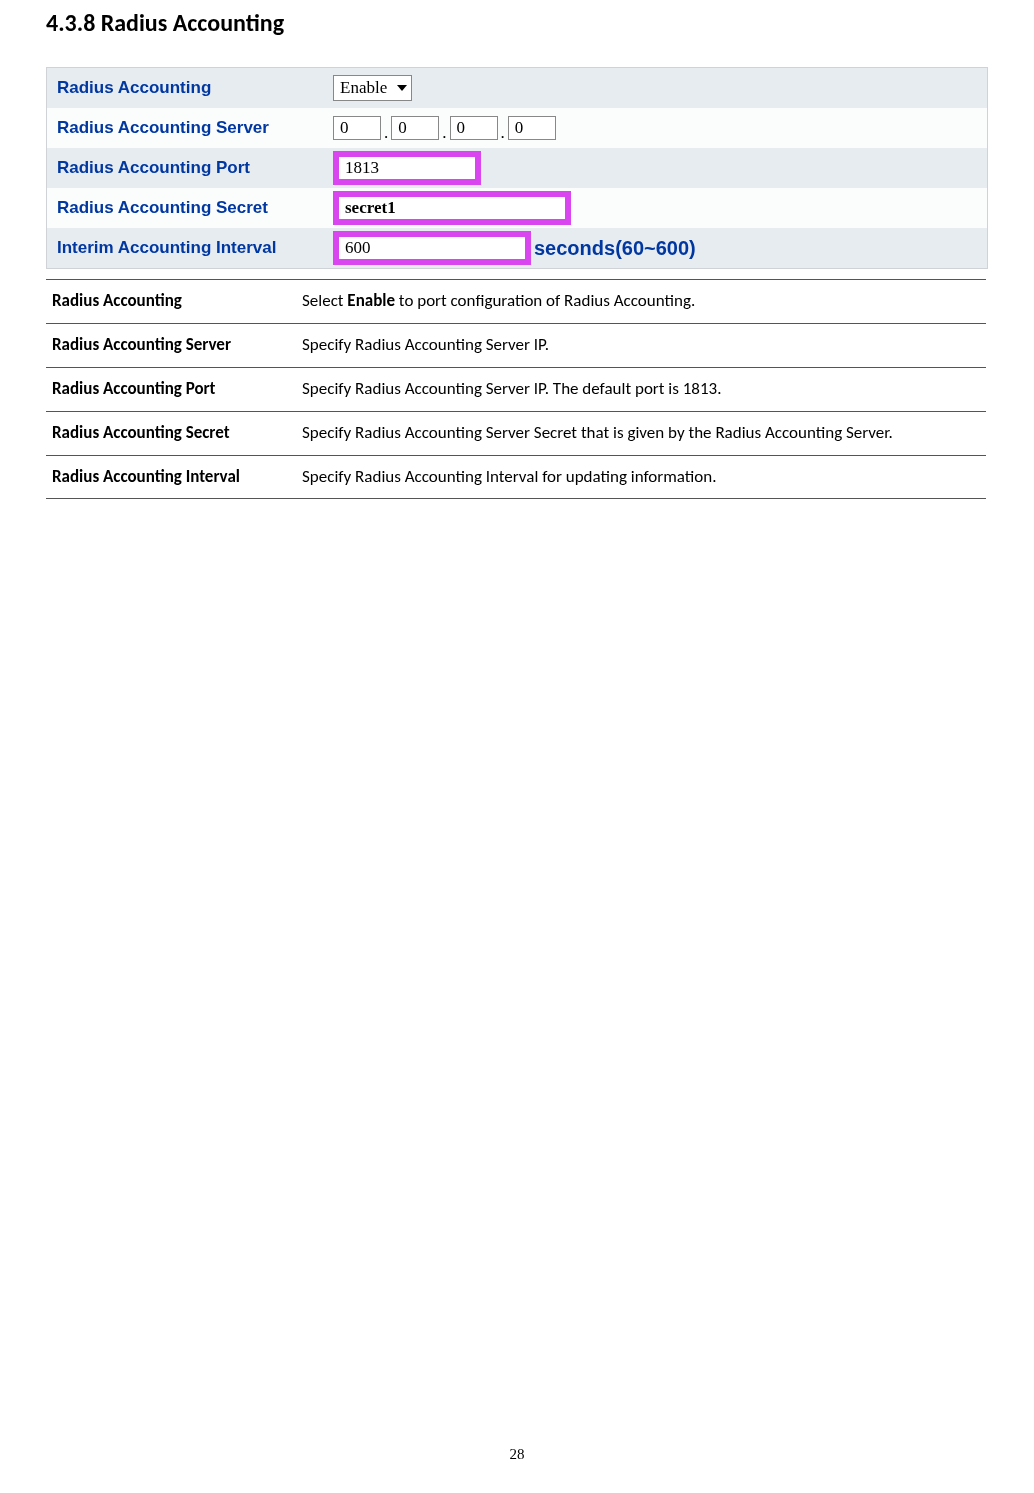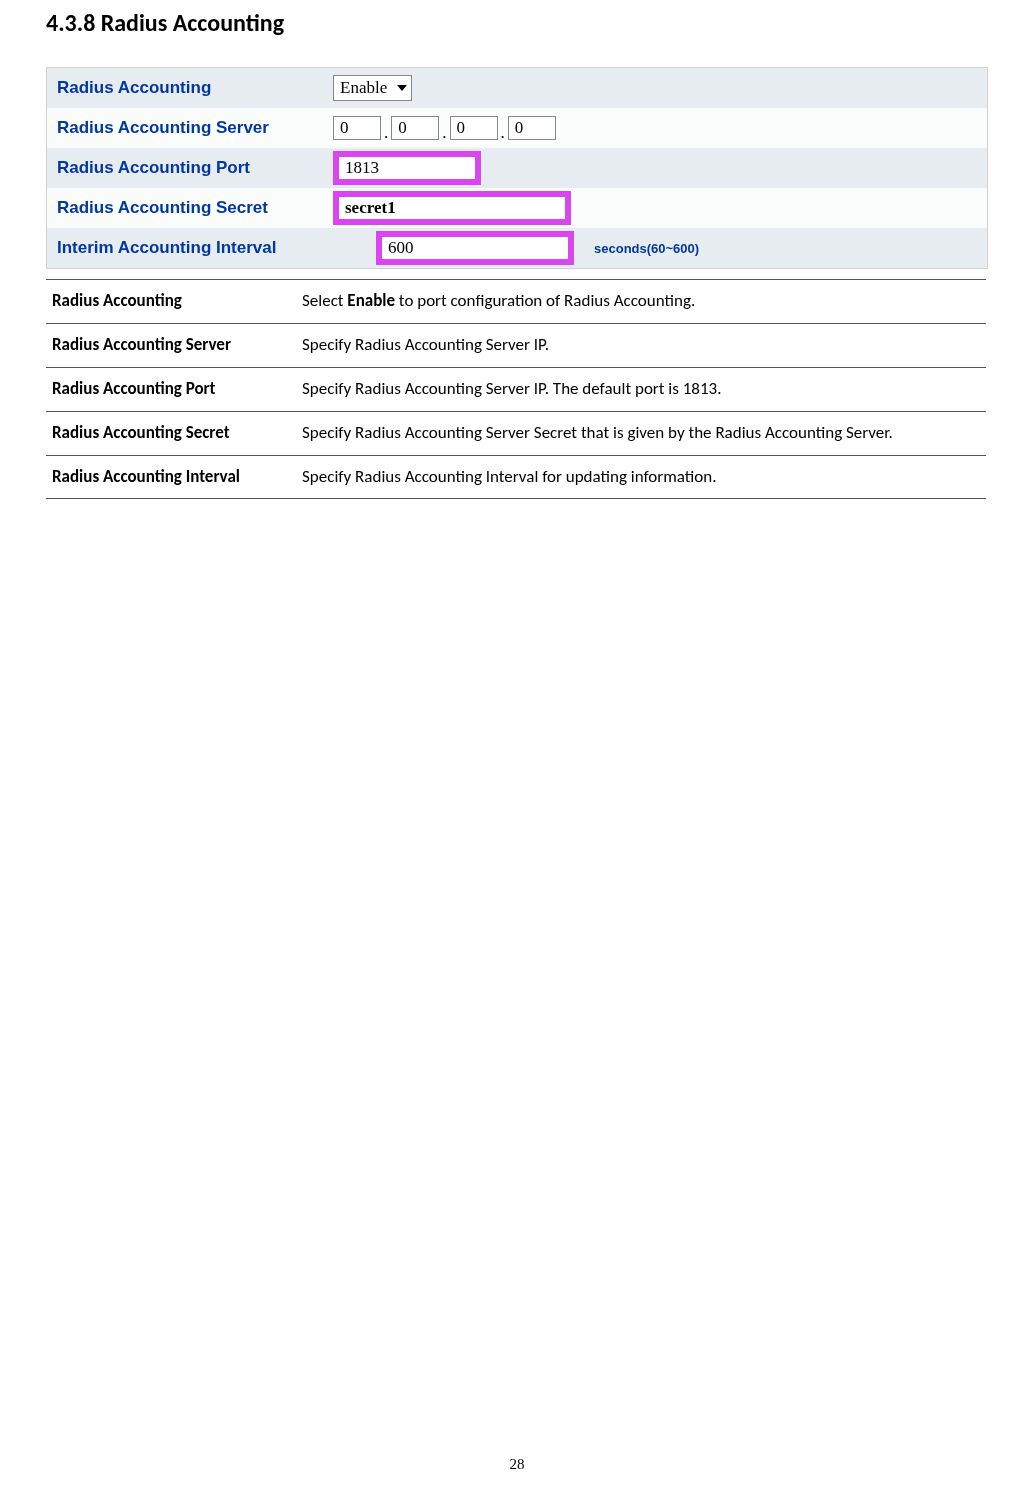--- a/index.html
+++ b/index.html
@@ -95,27 +95,27 @@
     border: 6px solid #d946ef;
     background: #fff;
     display: inline-flex;
     align-items: center;
     padding-left: 6px;
     font-family: "Times New Roman", serif;
     font-size: 17px;
   }
   .w-port { width: 130px; }
   .w-secret { width: 220px; font-weight: bold; }
-  .w-interval { width: 180px; margin-left: 43px; }
+  .w-interval { width: 180px; }
   .suffix-text {
     color: #0037a1;
     font-weight: bold;
-    font-size: 13px;
+    font-size: 20px;
     font-family: Arial, sans-serif;
-    margin-left: 20px;
+    margin-left: 3px;
   }
   
   .desc-table {
     width: 940px;
     border-collapse: collapse;
   }
   .desc-table tr {
     border-top: 1px solid #555;
     border-bottom: 1px solid #555;
   }
@@ -130,21 +130,21 @@
     font-weight: bold;
     font-size: 18px;
   }
   .desc-val {
     font-size: 17px;
     text-align: justify;
   }
   .desc-val .strong { font-weight: bold; }
   .page-number {
     position: absolute;
-    bottom: 28px;
+    bottom: 38px;
     left: 0;
     width: 100%;
     text-align: center;
     font-family: "Times New Roman", serif;
     font-size: 15px;
   }
 </style>
 </head>
 <body>
 

